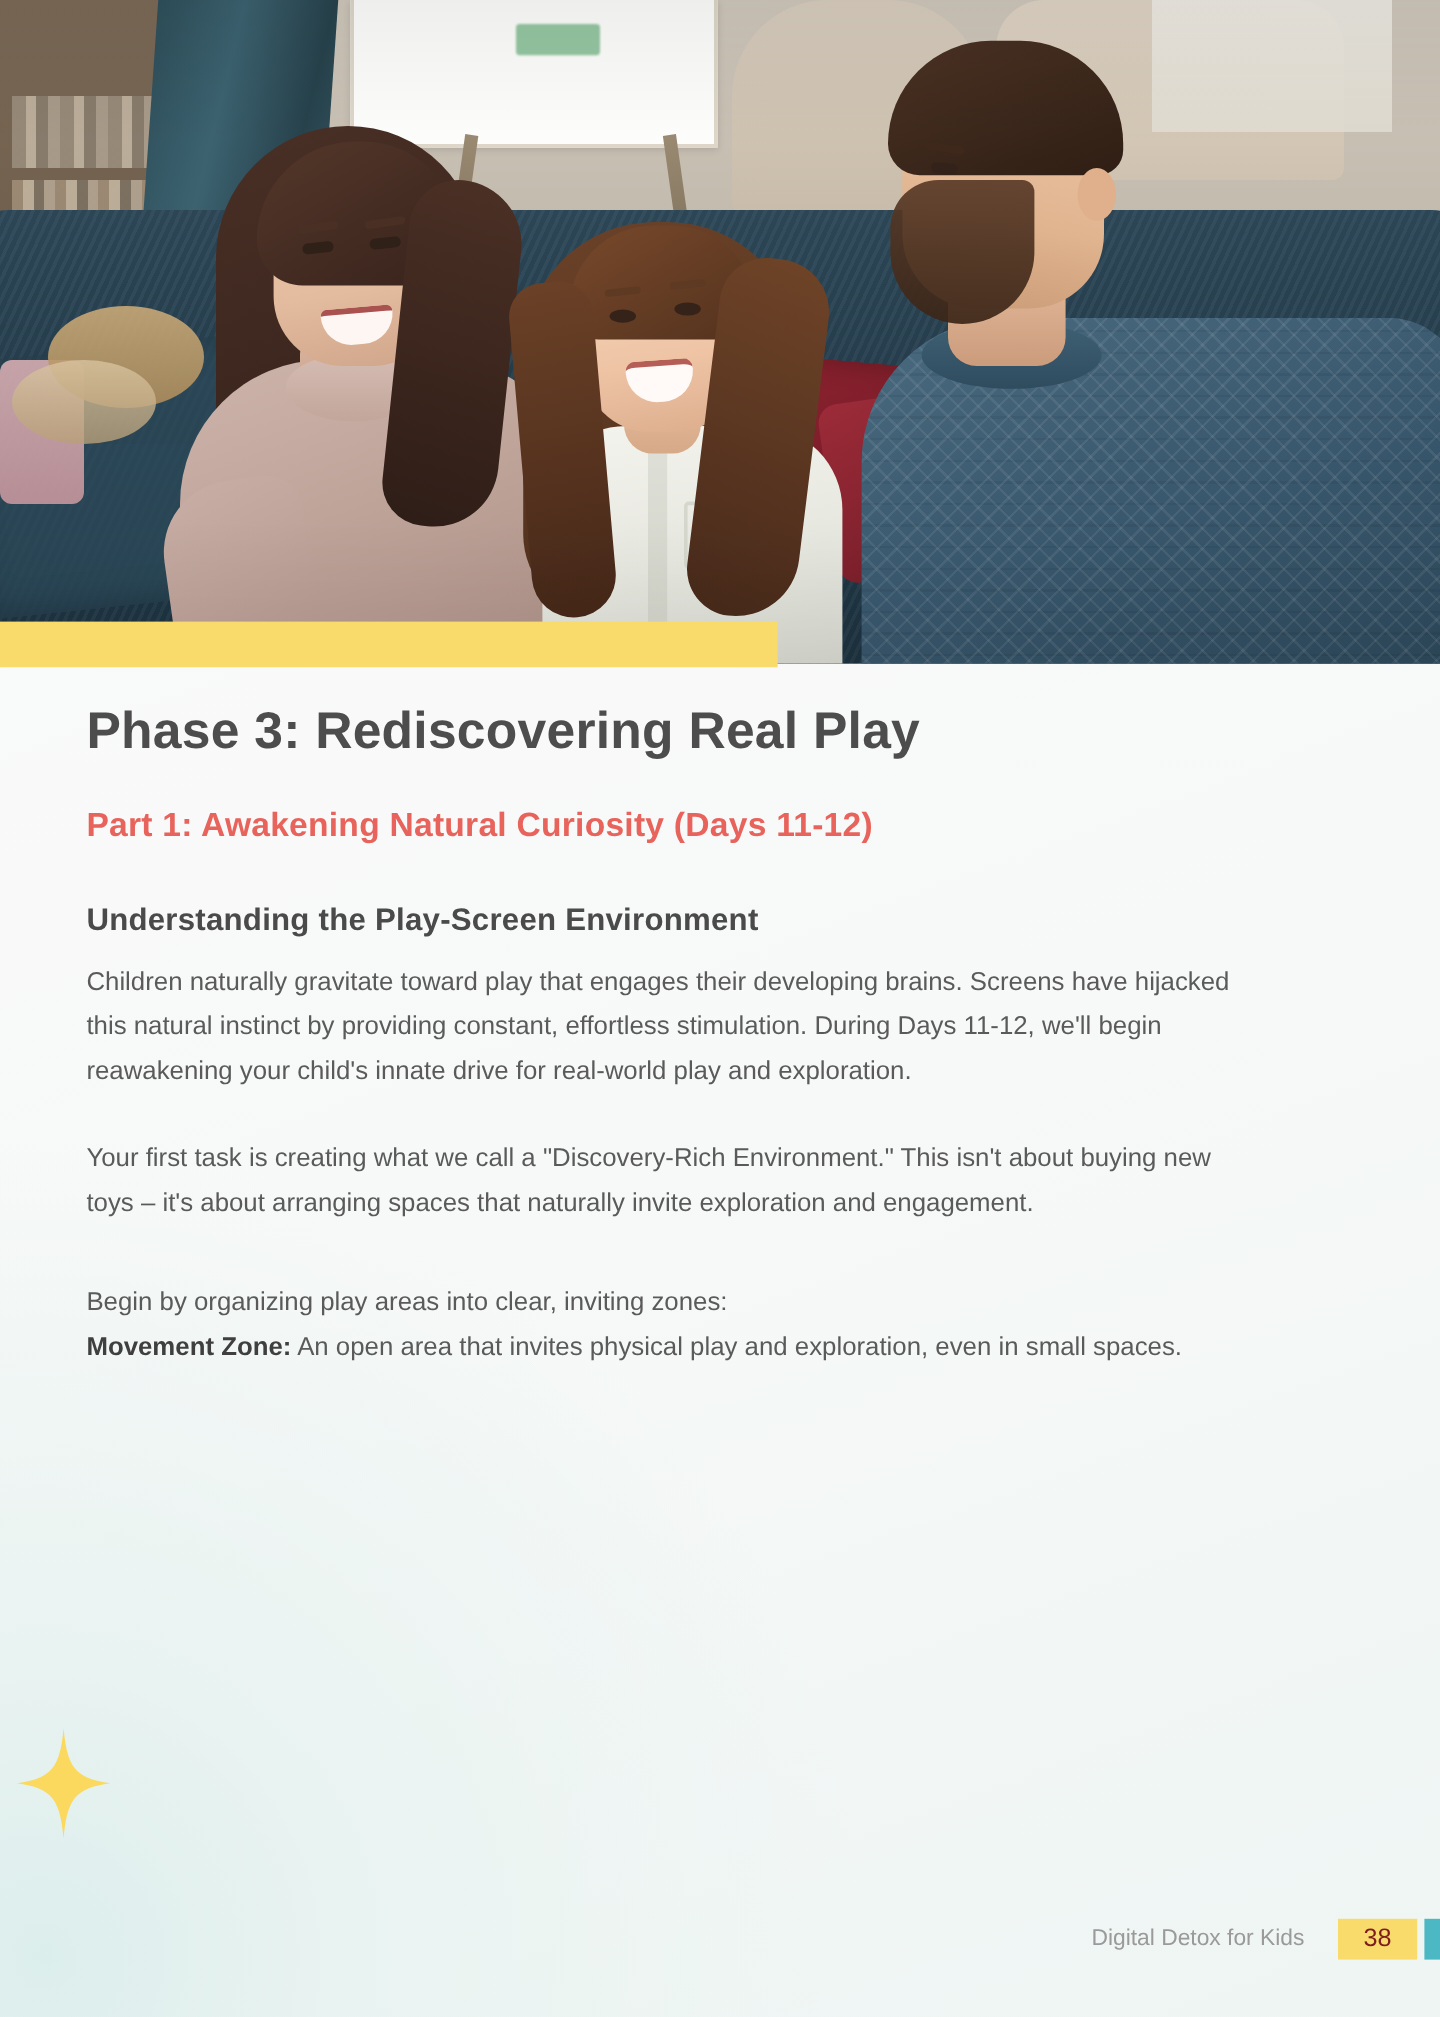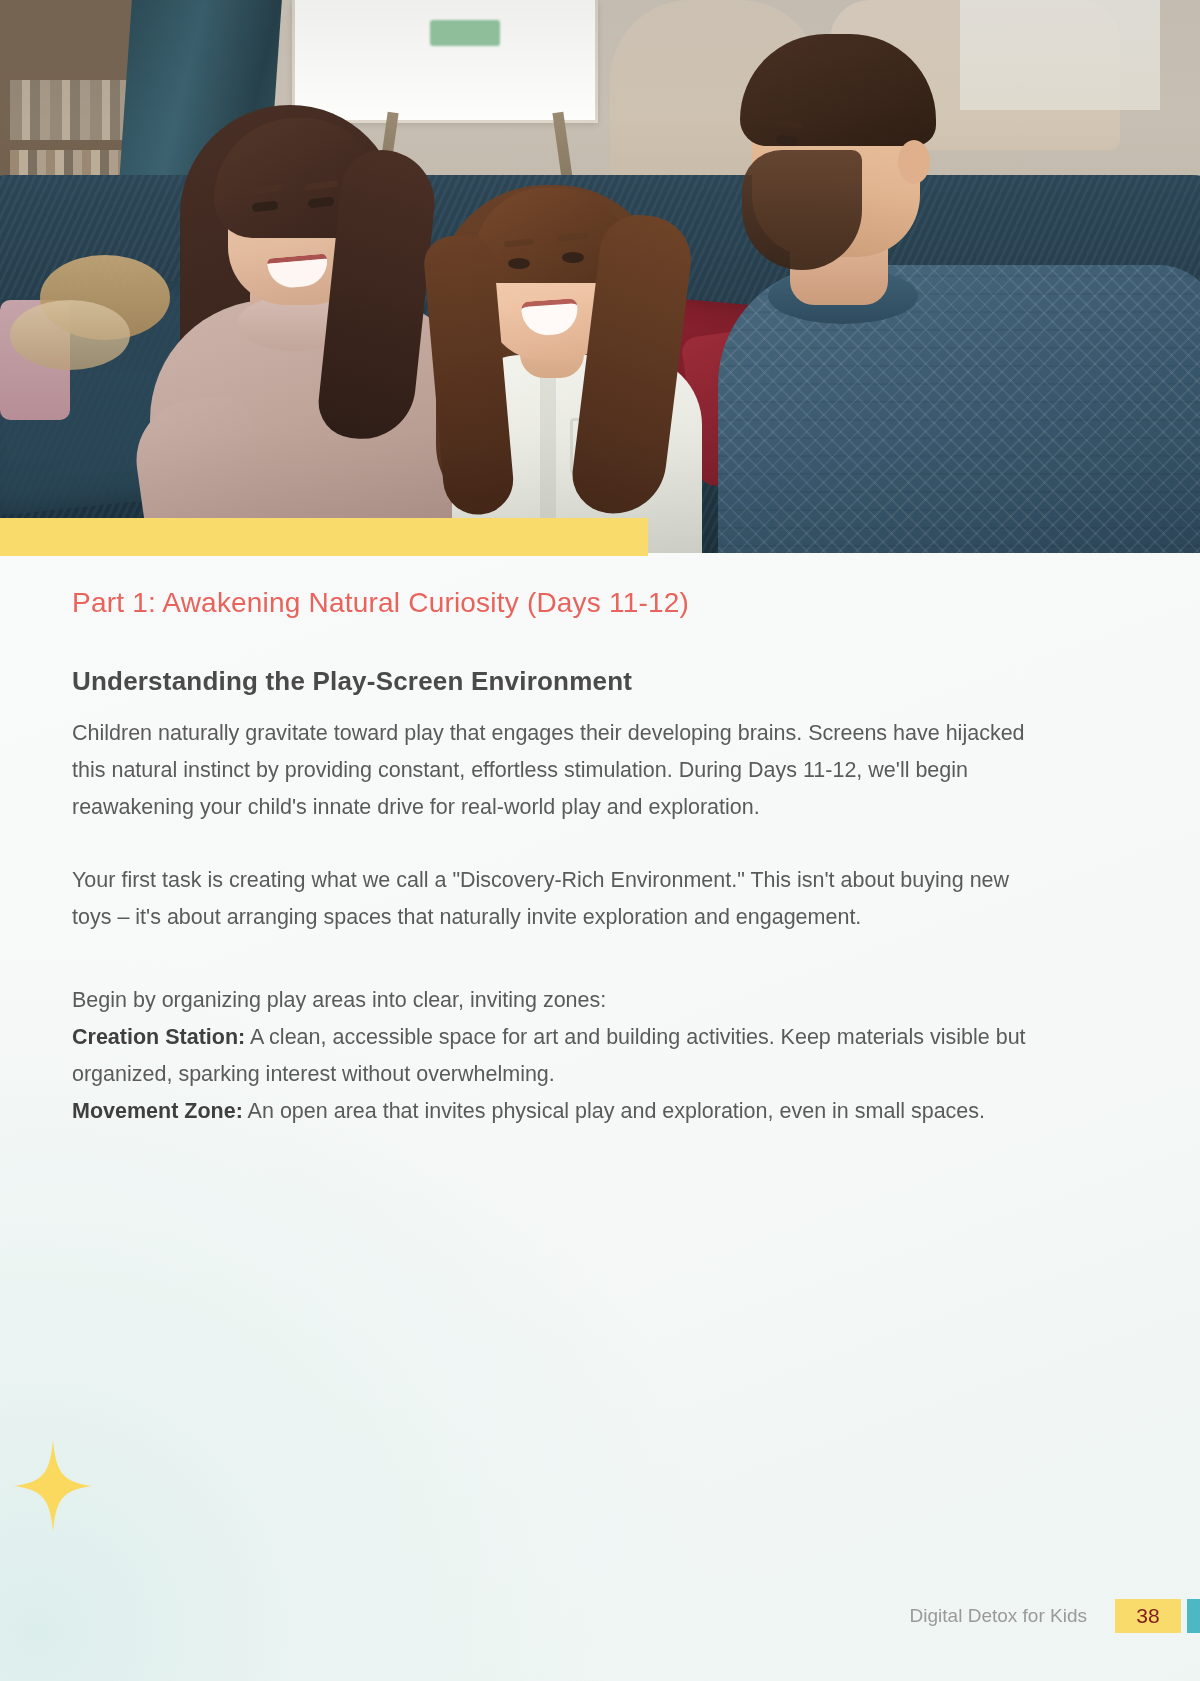--- a/index.html
+++ b/index.html
@@ -372,21 +372,21 @@
     font-size: 43px;
     font-weight: 700;
     color: #4d4d4d;
     letter-spacing: .2px;
     margin: 0 0 38px 0;
     line-height: 1.1;
   }
 
   .part-title {
     font-size: 28px;
-    font-weight: 400;
+    font-weight: 700;
     color: #e8635b;
     letter-spacing: .2px;
     margin: 0 0 46px 0;
     line-height: 1.2;
   }
 
   .section-heading {
     font-size: 26px;
     font-weight: 700;
     color: #4a4a4a;
@@ -532,34 +532,34 @@
       <div class="dad-eye"></div>
 
       <div class="hero-shade"></div>
     </div>
   </div>
 
   <div class="accent-bar"></div>
 
   <div class="content">
 
+    <h1 class="page-title">Phase 3: Rediscovering Real Play</h1>
 
     <h2 class="part-title">Part 1: Awakening Natural Curiosity (Days 11-12)</h2>
 
     <h3 class="section-heading">Understanding the Play-Screen Environment</h3>
     <p class="body-text">Children naturally gravitate toward play that engages their developing brains. Screens have hijacked this natural instinct by providing constant, effortless stimulation. During Days 11-12, we'll begin reawakening your child's innate drive for real-world play and exploration.</p>
 
     <p class="body-text tight">Your first task is creating what we call a "Discovery-Rich Environment." This isn't about buying new toys – it's about arranging spaces that naturally invite exploration and engagement.</p>
 
     <div class="spacer-md"></div>
 
     <div class="zone-list">
       <div class="zone-line">Begin by organizing play areas into clear, inviting zones:</div>
 
-      <div class="zone-line"><b>Creation Station:</b><span> A clean, accessible space for art and building activities. Keep materials visible but organized, sparking interest without overwhelming.</span></div>
 
 
       <div class="zone-line"><b>Movement Zone:</b><span> An open area that invites physical play and exploration, even in small spaces.</span></div>
     </div>
   </div>
 
   <div class="sparkle">
     <svg width="78" height="92" viewBox="0 0 78 92" aria-hidden="true">
       <path d="M39 0 C42 32 48 42 78 46 C48 50 42 60 39 92 C36 60 30 50 0 46 C30 42 36 32 39 0 Z" fill="#fbd95f"></path>
     </svg>

